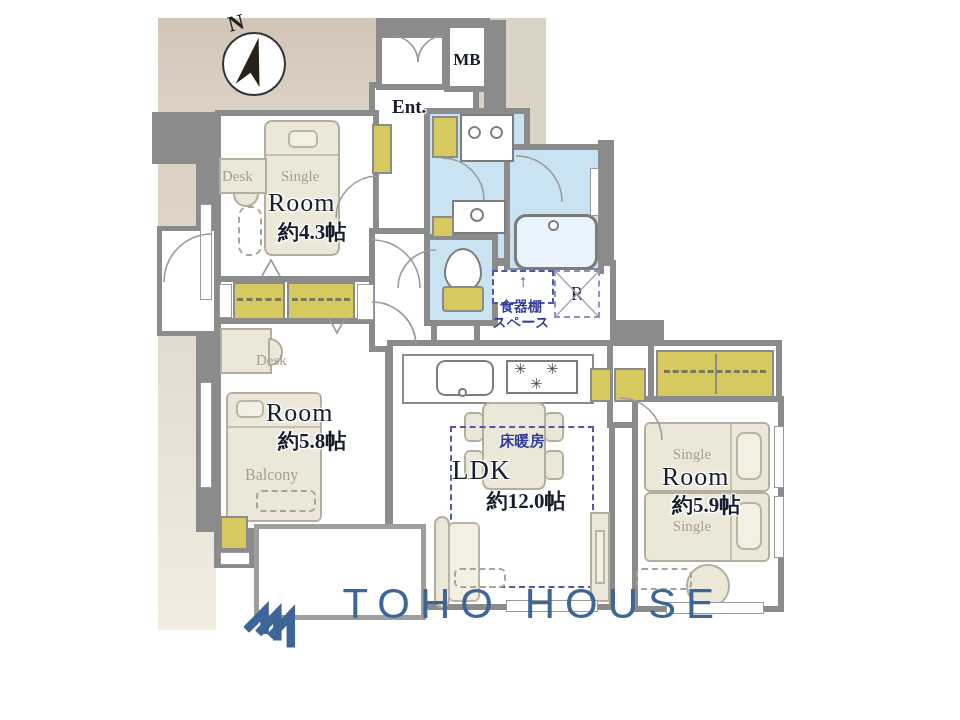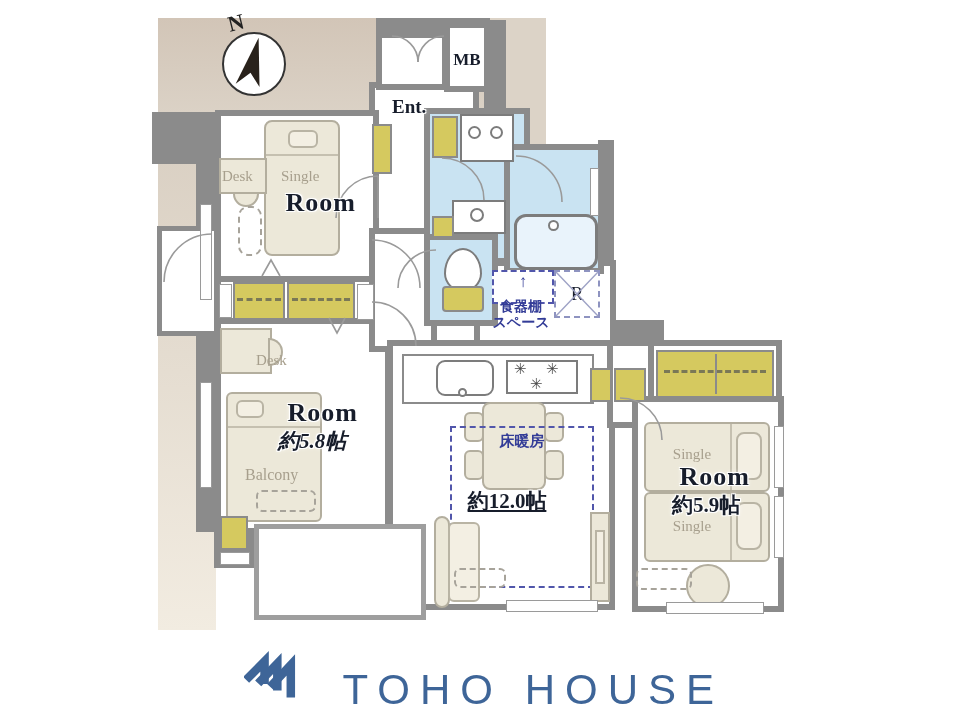--- a/index.html
+++ b/index.html
@@ -12,27 +12,27 @@
   .yel{position:absolute;box-sizing:border-box;background:#d5c95f;border:2px solid #8b8b8b;}
   .furn{position:absolute;box-sizing:border-box;background:#ece8d9;border:2px solid #b3ae9e;}
   .furn2{position:absolute;box-sizing:border-box;background:#f3efe3;border:2px solid #b9b4a4;}
   .fix{position:absolute;box-sizing:border-box;background:#fff;border:2px solid #7c7c7c;}
   .win{position:absolute;box-sizing:border-box;background:#fff;border:1px solid #9a9a9a;}
   .dashnavy{position:absolute;box-sizing:border-box;border:2px dashed #5156ab;}
   .dashgray{position:absolute;box-sizing:border-box;border:2px dashed #a7a39a;border-radius:6px;}
   .closetdash{position:absolute;left:5%;right:5%;top:42%;border-top:3px dashed #6b6a55;opacity:.85;}
   .lbl{position:absolute;color:#171d2b;white-space:nowrap;
        text-shadow:-1px -1px 0 #fff,1px -1px 0 #fff,-1px 1px 0 #fff,1px 1px 0 #fff,0 0 5px #fff;}
-  .lbl-name{font-size:26px;font-weight:700;letter-spacing:1px;text-align:right;}
+  .lbl-name{font-size:26px;font-weight:400;letter-spacing:1px;text-align:left;}
   .lbl-size{font-size:21px;font-weight:600;text-align:center;}
   .lbl-gray{position:absolute;color:#a79f8d;font-size:15px;white-space:nowrap;}
   .lbl-navy{position:absolute;color:#333c97;font-weight:700;font-size:14px;text-align:center;white-space:nowrap;}
   .small-lbl{font-size:19px;font-weight:600;}
   svg.overlay{position:absolute;left:0;top:0;pointer-events:none;}
-  #logo{position:absolute;left:244px;top:614px;width:480px;height:100px;display:flex;align-items:flex-end;gap:36px;}
+  #logo{position:absolute;left:244px;top:580px;width:480px;height:100px;display:flex;align-items:flex-start;gap:36px;}
   #logo-text{font-family:"Liberation Sans","DejaVu Sans",sans-serif;font-size:42px;letter-spacing:10px;
              color:#3e6598;font-weight:400;white-space:nowrap;}
   .ctr{display:flex;align-items:center;justify-content:center;}
 </style>
 </head>
 <body>
 
 <div id="stage">
 
   <div class="abs" style="left:158px;top:18px;width:388px;height:96px;background:linear-gradient(180deg,#d2c5b7,#dbd2c6);"></div>
@@ -186,28 +186,30 @@
       <polygon points="22,2 34,50 22,38 10,52" fill="#29221b"></polygon>
     </svg>
   </div>
 
   <div class="lbl small-lbl" style="left:444px;top:50px;width:46px;text-align:center;font-size:17px;">MB</div>
   <div class="lbl small-lbl" style="left:392px;top:96px;font-size:19px;">Ent.</div>
 
   <div class="lbl-gray" style="left:222px;top:168px;">Desk</div>
   <div class="lbl-gray" style="left:281px;top:168px;">Single</div>
   <div class="lbl lbl-name" style="left:268px;top:188px;width:88px;">Room</div>
+  <div class="lbl lbl-size" style="left:260px;top:218px;width:104px;">約4.3帖</div>
 
   <div class="lbl-gray" style="left:256px;top:352px;">Desk</div>
   <div class="lbl lbl-name" style="left:266px;top:398px;width:92px;">Room</div>
-  <div class="lbl lbl-size" style="left:258px;top:427px;width:108px;font-style:italic;">約5.8帖</div>
+  <div class="lbl lbl-size" style="left:258px;top:427px;width:108px;">約5.8帖</div>
   <div class="lbl-gray" style="left:245px;top:466px;font-size:16px;">Balcony</div>
 
   <div class="lbl-navy" style="left:450px;top:432px;width:144px;font-size:15px;">床暖房</div>
-  <div class="lbl lbl-size" style="left:442px;top:487px;width:130px;text-decoration:underline;">約12.0帖</div>
+  <div class="lbl lbl-name" style="left:452px;top:455px;width:110px;font-size:27px;">LDK</div>
+  <div class="lbl lbl-size" style="left:461px;top:487px;width:130px;">約12.0帖</div>
 
   <div class="lbl-navy" style="left:487px;top:298px;width:68px;font-size:14px;">食器棚</div>
   <div class="lbl-navy" style="left:483px;top:314px;width:76px;font-size:14px;">スペース</div>
 
   <div class="lbl-gray" style="left:662px;top:446px;width:60px;text-align:center;">Single</div>
   <div class="lbl lbl-name" style="left:662px;top:462px;width:88px;">Room</div>
   <div class="lbl lbl-size" style="left:658px;top:491px;width:96px;">約5.9帖</div>
   <div class="lbl-gray" style="left:662px;top:518px;width:60px;text-align:center;">Single</div>
 
 

